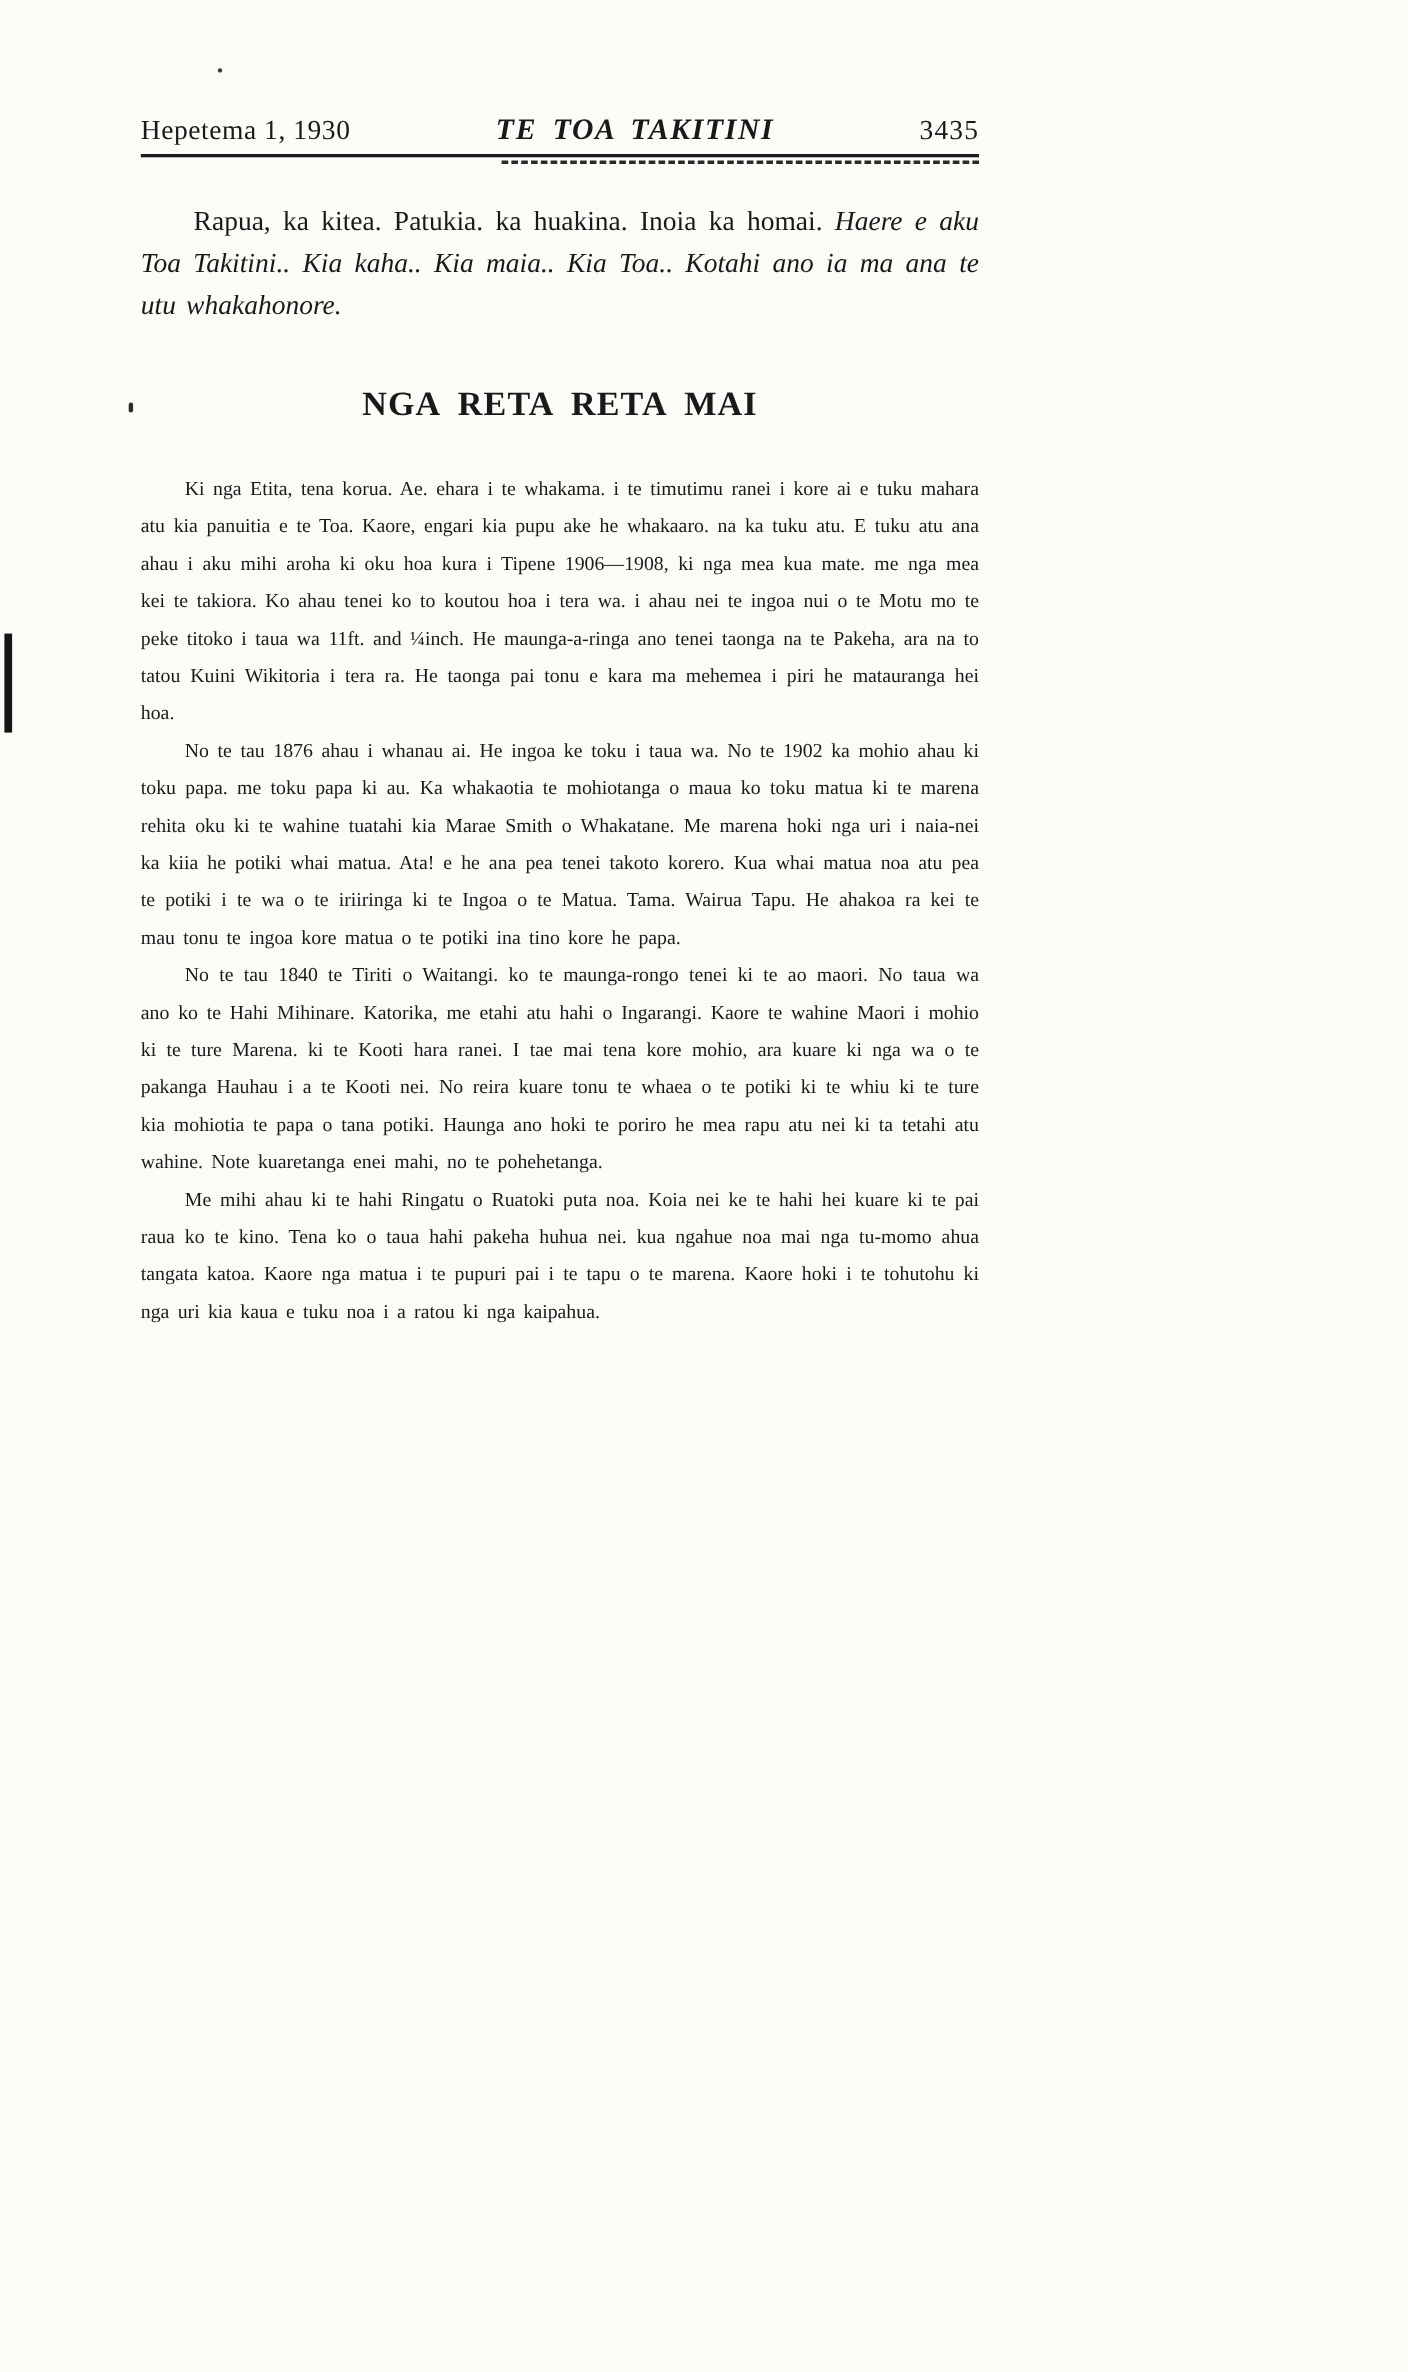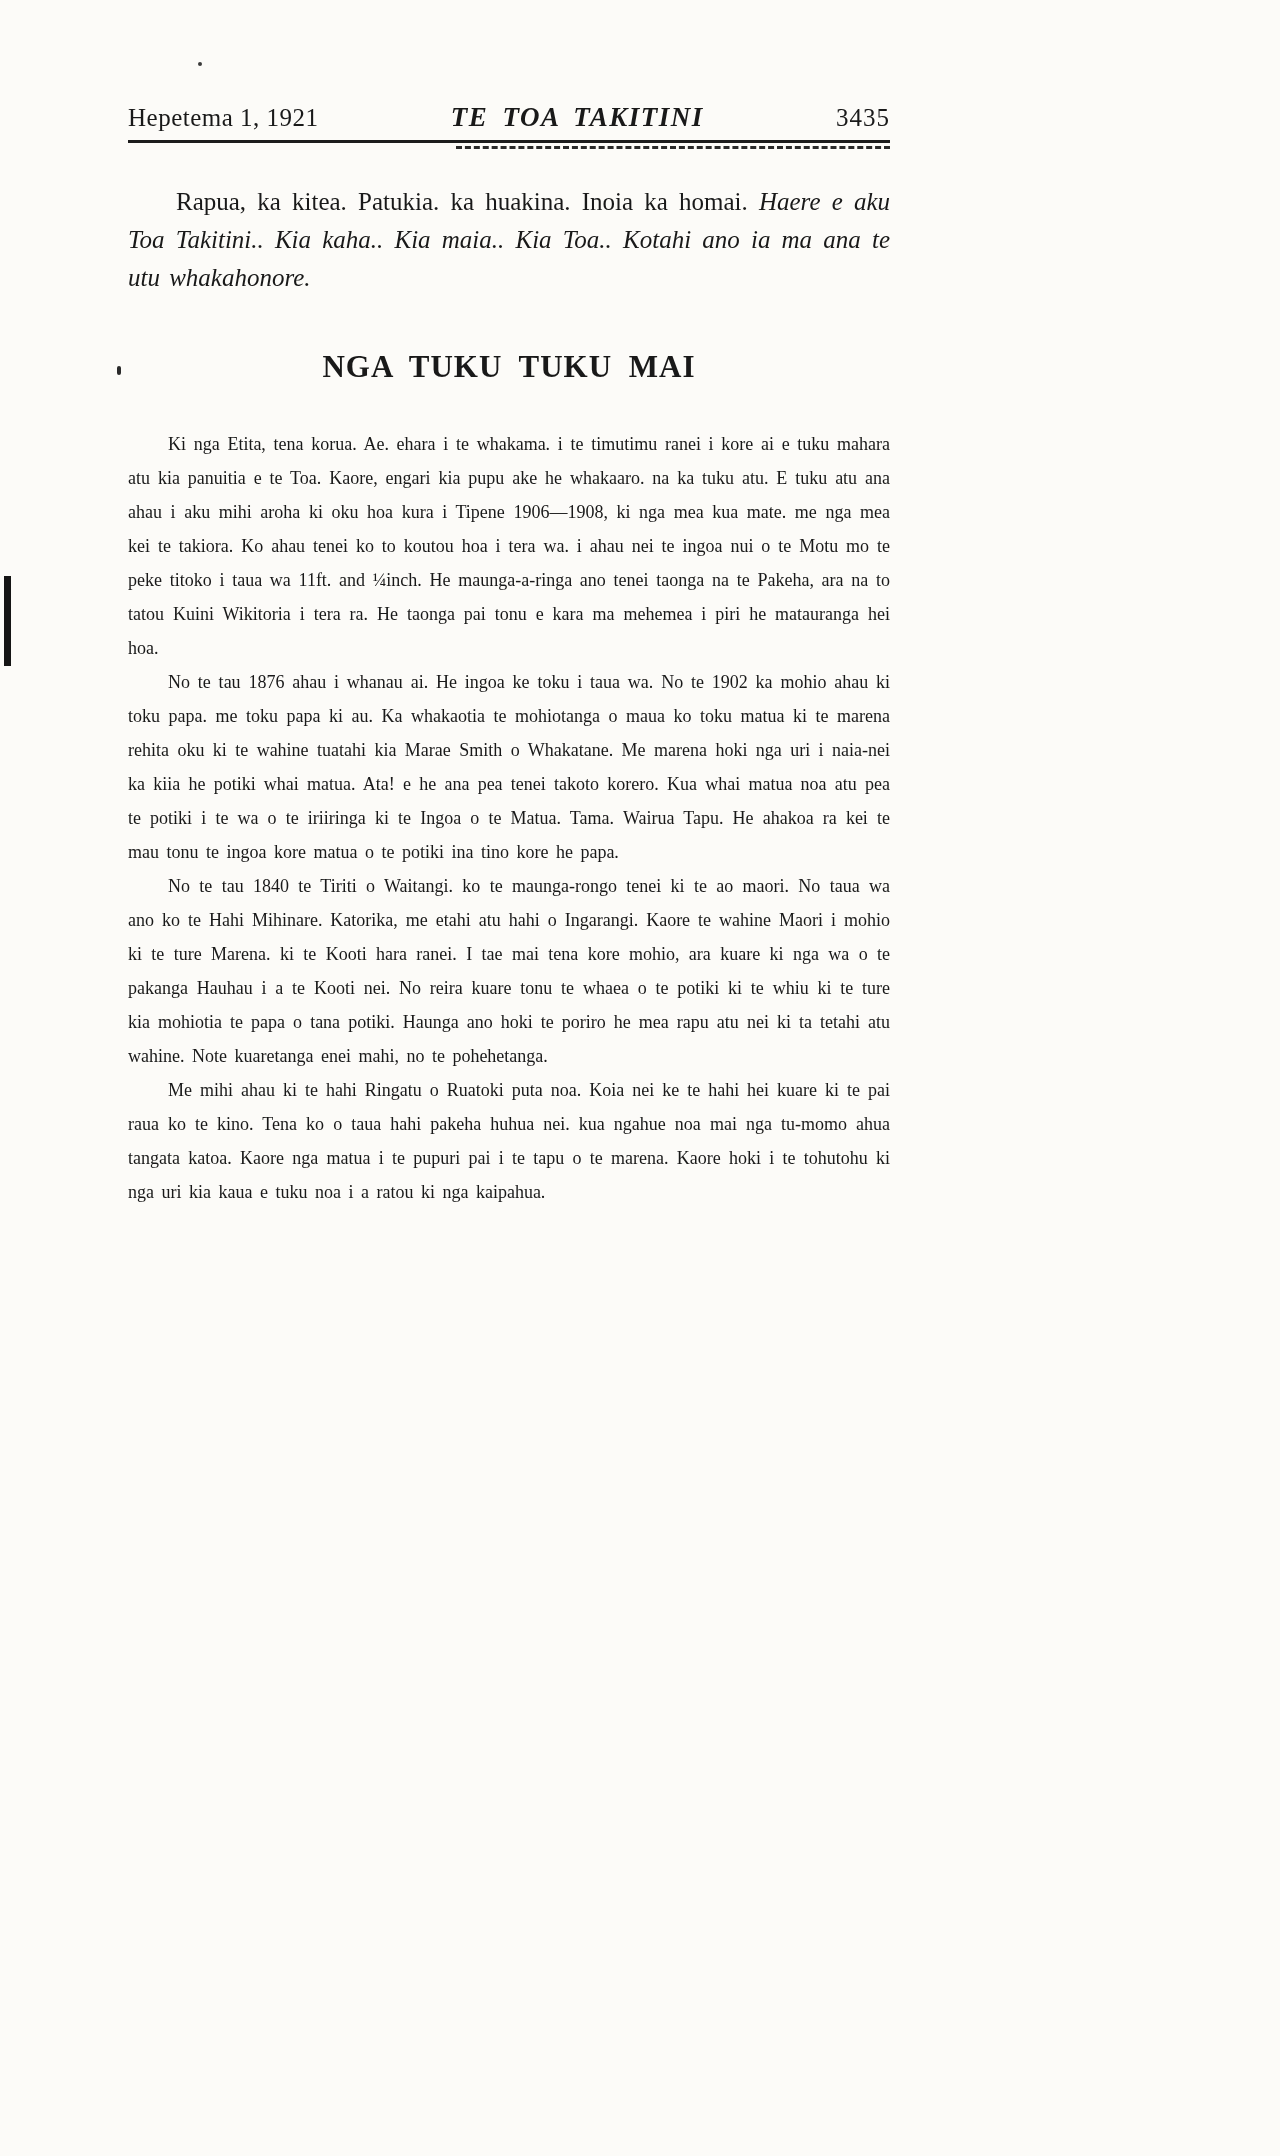--- a/index.html
+++ b/index.html
@@ -117,32 +117,32 @@
 </head>
 <body>
 
 <div class="margin-mark"></div>
 <div class="speck-1"></div>
 <div class="speck-2"></div>
 
 <div class="page-column">
 
   <header class="masthead">
-    <span class="issue-date">Hepetema 1, 1921</span>
+    <span class="issue-date">Hepetema 1, 1930</span>
     <span class="paper-title">TE TOA TAKITINI</span>
     <span class="page-number">3435</span>
   </header>
   <div class="rule-solid"></div>
   <div class="rule-dashed"></div>
 
   <p class="intro">
     <span>Rapua, ka kitea. Patukia. ka huakina. Inoia ka homai.</span>
     <span class="it">Haere e aku Toa Takitini.. Kia kaha.. Kia maia.. Kia Toa.. Kotahi ano ia ma ana te utu whakahonore.</span>
   </p>
 
-  <h2 class="section-heading">NGA TUKU TUKU MAI</h2>
+  <h2 class="section-heading">NGA RETA RETA MAI</h2>
 
   <p class="body-para">Ki nga Etita, tena korua. Ae. ehara i te whakama. i te timutimu ranei i kore ai e tuku mahara atu kia panuitia e te Toa. Kaore, engari kia pupu ake he whakaaro. na ka tuku atu. E tuku atu ana ahau i aku mihi aroha ki oku hoa kura i Tipene 1906—1908, ki nga mea kua mate. me nga mea kei te takiora. Ko ahau tenei ko to koutou hoa i tera wa. i ahau nei te ingoa nui o te Motu mo te peke titoko i taua wa 11ft. and ¼inch. He maunga-a-ringa ano tenei taonga na te Pakeha, ara na to tatou Kuini Wikitoria i tera ra. He taonga pai tonu e kara ma mehemea i piri he matauranga hei hoa.</p>
   <p class="body-para">No te tau 1876 ahau i whanau ai. He ingoa ke toku i taua wa. No te 1902 ka mohio ahau ki toku papa. me toku papa ki au. Ka whakaotia te mohiotanga o maua ko toku matua ki te marena rehita oku ki te wahine tuatahi kia Marae Smith o Whakatane. Me marena hoki nga uri i naia-nei ka kiia he potiki whai matua. Ata! e he ana pea tenei takoto korero. Kua whai matua noa atu pea te potiki i te wa o te iriiringa ki te Ingoa o te Matua. Tama. Wairua Tapu. He ahakoa ra kei te mau tonu te ingoa kore matua o te potiki ina tino kore he papa.</p>
   <p class="body-para">No te tau 1840 te Tiriti o Waitangi. ko te maunga-rongo tenei ki te ao maori. No taua wa ano ko te Hahi Mihinare. Katorika, me etahi atu hahi o Ingarangi. Kaore te wahine Maori i mohio ki te ture Marena. ki te Kooti hara ranei. I tae mai tena kore mohio, ara kuare ki nga wa o te pakanga Hauhau i a te Kooti nei. No reira kuare tonu te whaea o te potiki ki te whiu ki te ture kia mohiotia te papa o tana potiki. Haunga ano hoki te poriro he mea rapu atu nei ki ta tetahi atu wahine. Note kuaretanga enei mahi, no te pohehetanga.</p>
   <p class="body-para">Me mihi ahau ki te hahi Ringatu o Ruatoki puta noa. Koia nei ke te hahi hei kuare ki te pai raua ko te kino. Tena ko o taua hahi pakeha huhua nei. kua ngahue noa mai nga tu-momo ahua tangata katoa. Kaore nga matua i te pupuri pai i te tapu o te marena. Kaore hoki i te tohutohu ki nga uri kia kaua e tuku noa i a ratou ki nga kaipahua.</p>
 
 </div>
 
 </body></html>

